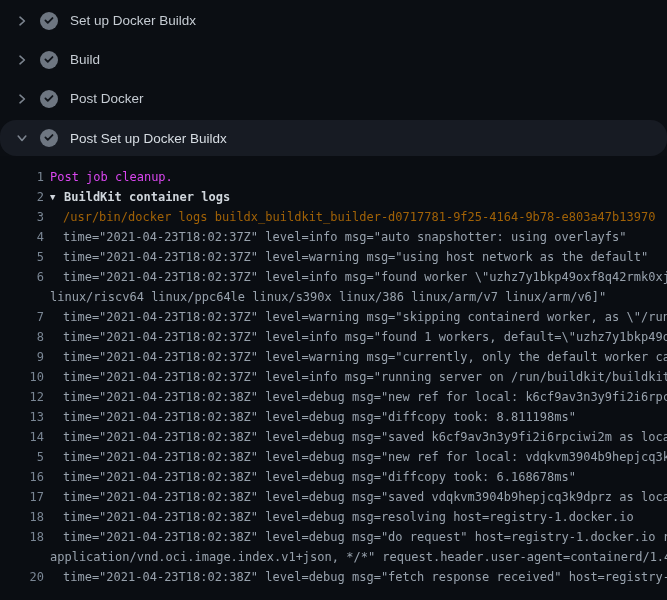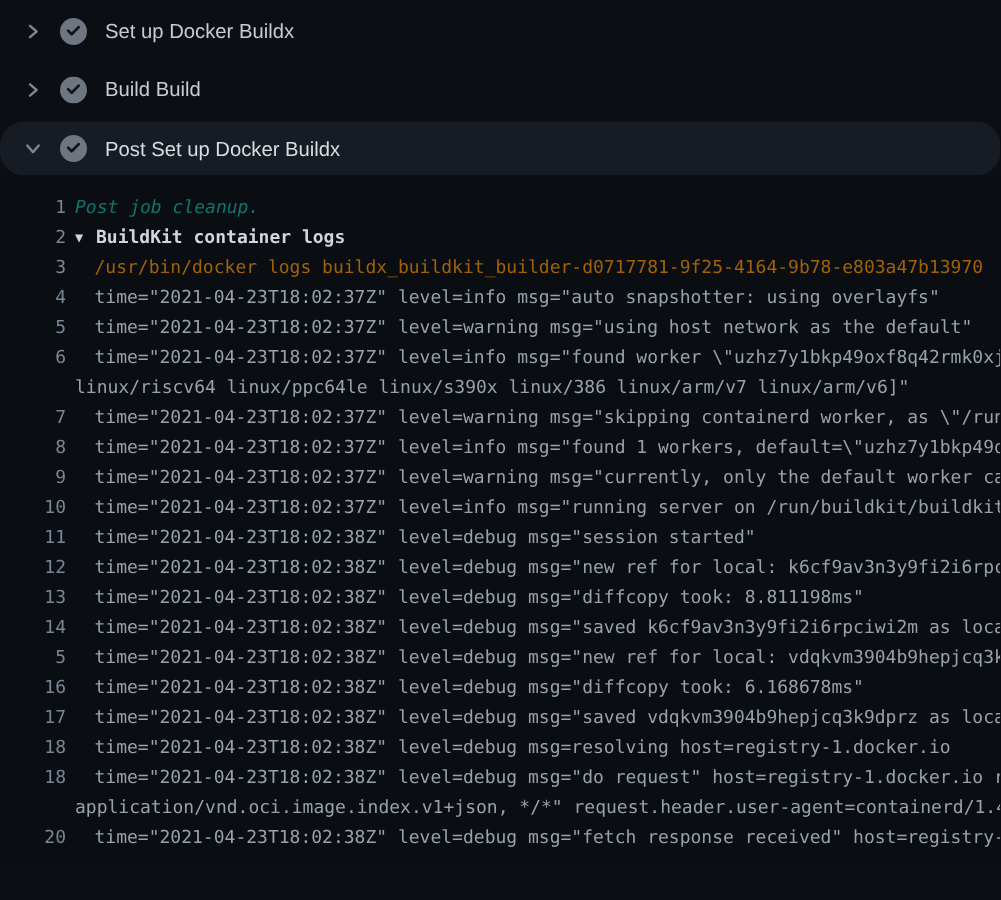--- a/index.html
+++ b/index.html
@@ -61,21 +61,21 @@
     text-align:right;
     color:#7a8694;
     user-select:none;
     cursor:pointer;
   }
   .row .txt{
     margin-left:6px;
     overflow:hidden;
   }
   .row.indent .txt{padding-left:13px;}
-  .row.plain .txt{color:#0f766e;font-style:italic;}
+  .row.plain .txt{color:#d946ef;}
   .row.group .txt{color:#d0d6dc;font-weight:bold;}
   .row.command .txt{color:#a16207;}
   .row.output .txt{color:#98a2ad;}
   .row .marker{
     color:#cfd5db;
     font-size:9px;
     display:inline-block;
     width:14px;
     vertical-align:1px;
   }
@@ -93,34 +93,48 @@
     </span>
     <span class="check">
       <svg width="18" height="18" viewBox="0 0 16 16">
         <circle cx="8" cy="8" r="8" fill="#6e7681"></circle>
         <path d="M11.1 5.4 L6.9 9.6 L4.8 7.5" fill="none" stroke="#10141a" stroke-width="1.6" stroke-linecap="round" stroke-linejoin="round"></path>
       </svg>
     </span>
     <span class="label">Set up Docker Buildx</span>
   </div>
 
-
   <div class="step">
     <span class="chev">
       <svg width="12" height="12" viewBox="0 0 12 12">
             <path d="M4 2.2 L8.4 6 L4 9.8" fill="none" stroke="currentColor" stroke-width="1.6" stroke-linecap="round" stroke-linejoin="round"></path>
           </svg>
     </span>
     <span class="check">
       <svg width="18" height="18" viewBox="0 0 16 16">
         <circle cx="8" cy="8" r="8" fill="#6e7681"></circle>
         <path d="M11.1 5.4 L6.9 9.6 L4.8 7.5" fill="none" stroke="#10141a" stroke-width="1.6" stroke-linecap="round" stroke-linejoin="round"></path>
       </svg>
     </span>
-    <span class="label">Build Build</span>
+    <span class="label">Build</span>
+  </div>
+
+  <div class="step">
+    <span class="chev">
+      <svg width="12" height="12" viewBox="0 0 12 12">
+            <path d="M4 2.2 L8.4 6 L4 9.8" fill="none" stroke="currentColor" stroke-width="1.6" stroke-linecap="round" stroke-linejoin="round"></path>
+          </svg>
+    </span>
+    <span class="check">
+      <svg width="18" height="18" viewBox="0 0 16 16">
+        <circle cx="8" cy="8" r="8" fill="#6e7681"></circle>
+        <path d="M11.1 5.4 L6.9 9.6 L4.8 7.5" fill="none" stroke="#10141a" stroke-width="1.6" stroke-linecap="round" stroke-linejoin="round"></path>
+      </svg>
+    </span>
+    <span class="label">Post Docker</span>
   </div>
 
   <div class="step expanded">
     <span class="chev">
       <svg width="12" height="12" viewBox="0 0 12 12">
             <path d="M4 2.2 L8.4 6 L4 9.8" fill="none" stroke="currentColor" stroke-width="1.6" stroke-linecap="round" stroke-linejoin="round"></path>
           </svg>
     </span>
     <span class="check">
       <svg width="18" height="18" viewBox="0 0 16 16">
@@ -180,24 +194,20 @@
   <div class="row output indent">
     <span class="num">9</span>
     <span class="txt">time="2021-04-23T18:02:37Z" level=warning msg="currently, only the default worker ca</span>
   </div>
 
   <div class="row output indent">
     <span class="num">10</span>
     <span class="txt">time="2021-04-23T18:02:37Z" level=info msg="running server on /run/buildkit/buildkit</span>
   </div>
 
-  <div class="row output indent">
-    <span class="num">11</span>
-    <span class="txt">time="2021-04-23T18:02:38Z" level=debug msg="session started"</span>
-  </div>
 
   <div class="row output indent">
     <span class="num">12</span>
     <span class="txt">time="2021-04-23T18:02:38Z" level=debug msg="new ref for local: k6cf9av3n3y9fi2i6rpc</span>
   </div>
 
   <div class="row output indent">
     <span class="num">13</span>
     <span class="txt">time="2021-04-23T18:02:38Z" level=debug msg="diffcopy took: 8.811198ms"</span>
   </div>

